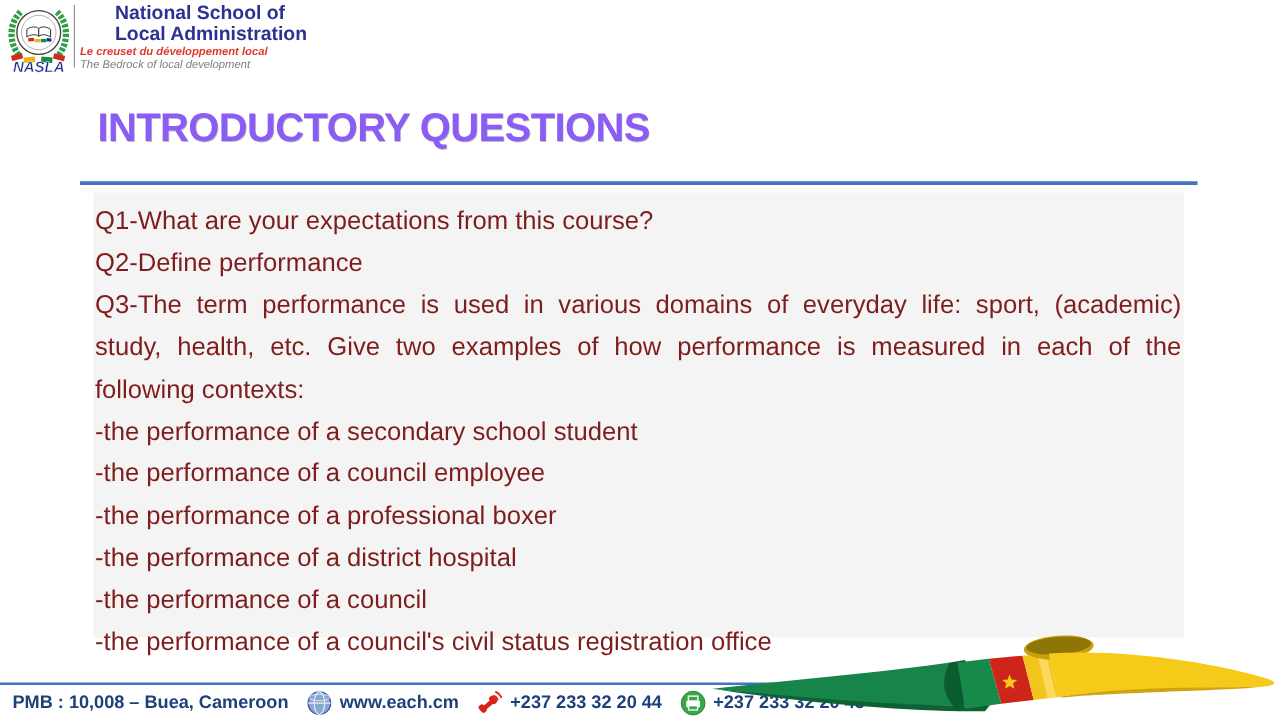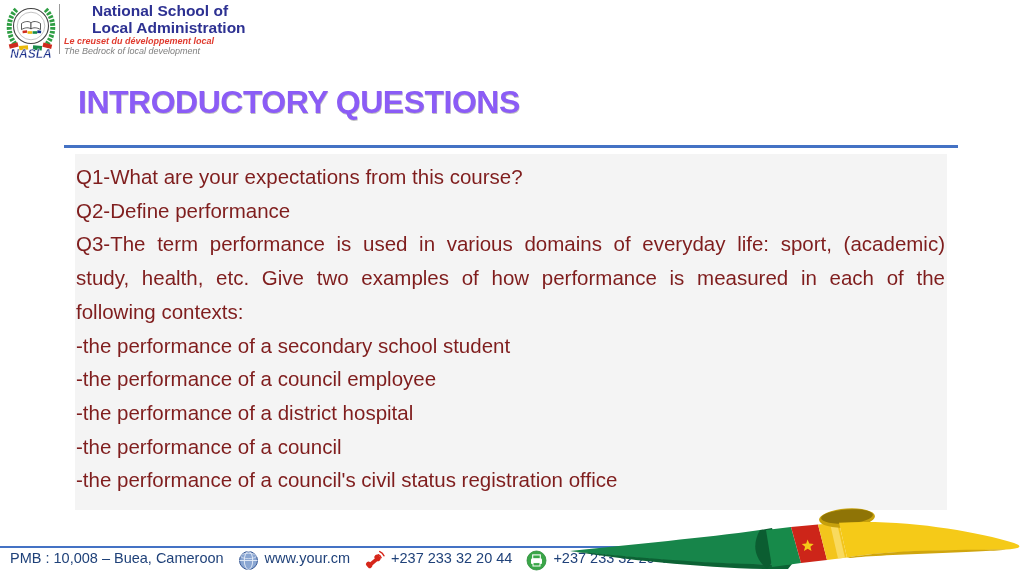--- a/index.html
+++ b/index.html
@@ -20,22 +20,22 @@
   .title-rule{left:64px;top:145px;width:894px;height:3px;background:#4472c4;}
 
   
   .content-bg{left:75px;top:154px;width:872px;height:356px;background:#f4f4f4;}
   .content{left:76px;top:160px;width:869px;color:#7f1d1d;font-size:20.5px;line-height:33.7px;}
   .content .line{white-space:nowrap;}
   .content .line.justify-full{white-space:normal;text-align:justify;text-align-last:justify;}
 
   
   .footer-rule{left:0;top:546px;width:620px;height:2px;background:#4472c4;}
-  .footer{left:10px;top:550px;height:24px;display:flex;align-items:flex-start;
-          color:#1f4179;font-size:14.5px;font-weight:normal;white-space:nowrap;}
+  .footer{left:10px;top:550px;height:24px;display:flex;align-items:center;
+          color:#1f4179;font-size:14.5px;font-weight:bold;white-space:nowrap;}
   .footer .sep{width:14px;}
   .footer .icon{display:inline-flex;margin:0 6px 0 0;}
 
   
   .ribbon{left:554px;top:500px;width:470px;height:76px;}
 </style>
 </head>
 <body>
 
 <div class="abs logo-wrap">
@@ -80,38 +80,39 @@
 
 <div class="abs content-bg"></div>
 <div class="abs content">
   <div class="line">Q1-What are your expectations from this course?</div>
   <div class="line">Q2-Define performance</div>
   <div class="line justify-full">Q3-The term performance is used in various domains of everyday life: sport, (academic)</div>
   <div class="line justify-full">study, health, etc. Give two examples of how performance is measured in each of the</div>
   <div class="line">following contexts:</div>
   <div class="line">-the performance of a secondary school student</div>
   <div class="line">-the performance of a council employee</div>
+  <div class="line">-the performance of a professional boxer</div>
   <div class="line">-the performance of a district hospital</div>
   <div class="line">-the performance of a council</div>
   <div class="line">-the performance of a council's civil status registration office</div>
 </div>
 
 <div class="abs footer-rule"></div>
 <div class="abs footer">
   <span>PMB : 10,008 – Buea, Cameroon</span>
   <span class="sep"></span>
   <span class="icon">
     <svg width="21" height="21" viewBox="0 0 21 21">
       <circle cx="10.5" cy="10.5" r="9" fill="#8aa6d2" stroke="#3a5a96" stroke-width="1"></circle>
       <ellipse cx="10.5" cy="10.5" rx="4.2" ry="9" fill="none" stroke="#e8eef8" stroke-width="0.9"></ellipse>
       <line x1="1.5" y1="10.5" x2="19.5" y2="10.5" stroke="#e8eef8" stroke-width="0.9"></line>
       <ellipse cx="10.5" cy="6" rx="8" ry="2.6" fill="none" stroke="#e8eef8" stroke-width="0.7"></ellipse>
     </svg>
   </span>
-  <span>www.your.cm</span>
+  <span>www.each.cm</span>
   <span class="sep"></span>
   <span class="icon">
     <svg width="21" height="21" viewBox="0 0 20 20">
       <g transform="rotate(-40 9 11)" fill="#d6261a">
         <rect x="2.5" y="9.5" width="13" height="3.6" rx="1.8"></rect>
         <rect x="1.5" y="7.5" width="4.6" height="6.6" rx="2"></rect>
         <rect x="11.9" y="7.5" width="4.6" height="6.6" rx="2"></rect>
       </g>
       <path d="M13.5 4.5 a4.5 4.5 0 0 1 2.8 2.8" fill="none" stroke="#d6261a" stroke-width="1.4" stroke-linecap="round"></path>
       <path d="M15 1.5 a7.5 7.5 0 0 1 4 4" fill="none" stroke="#d6261a" stroke-width="1.4" stroke-linecap="round"></path>

